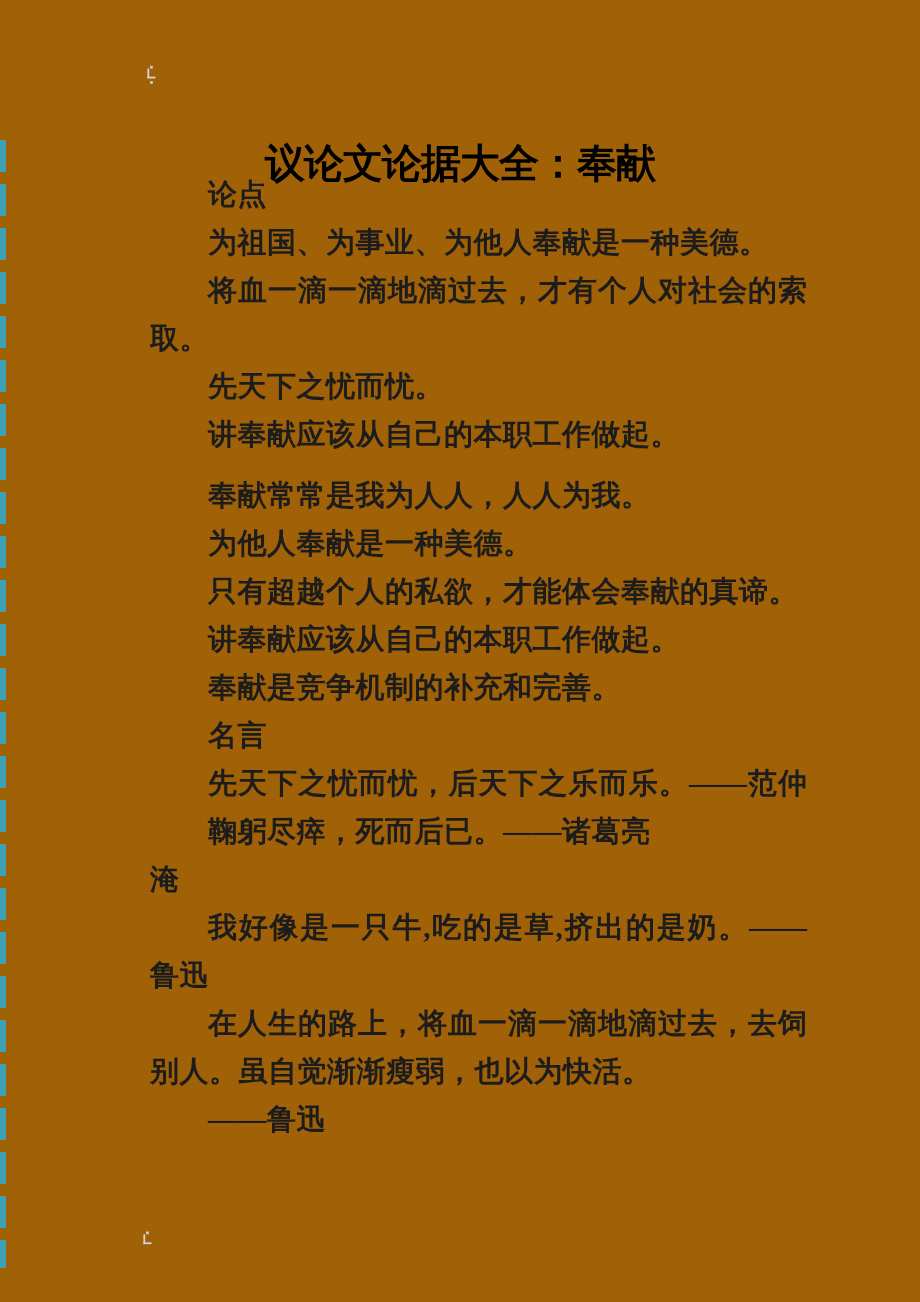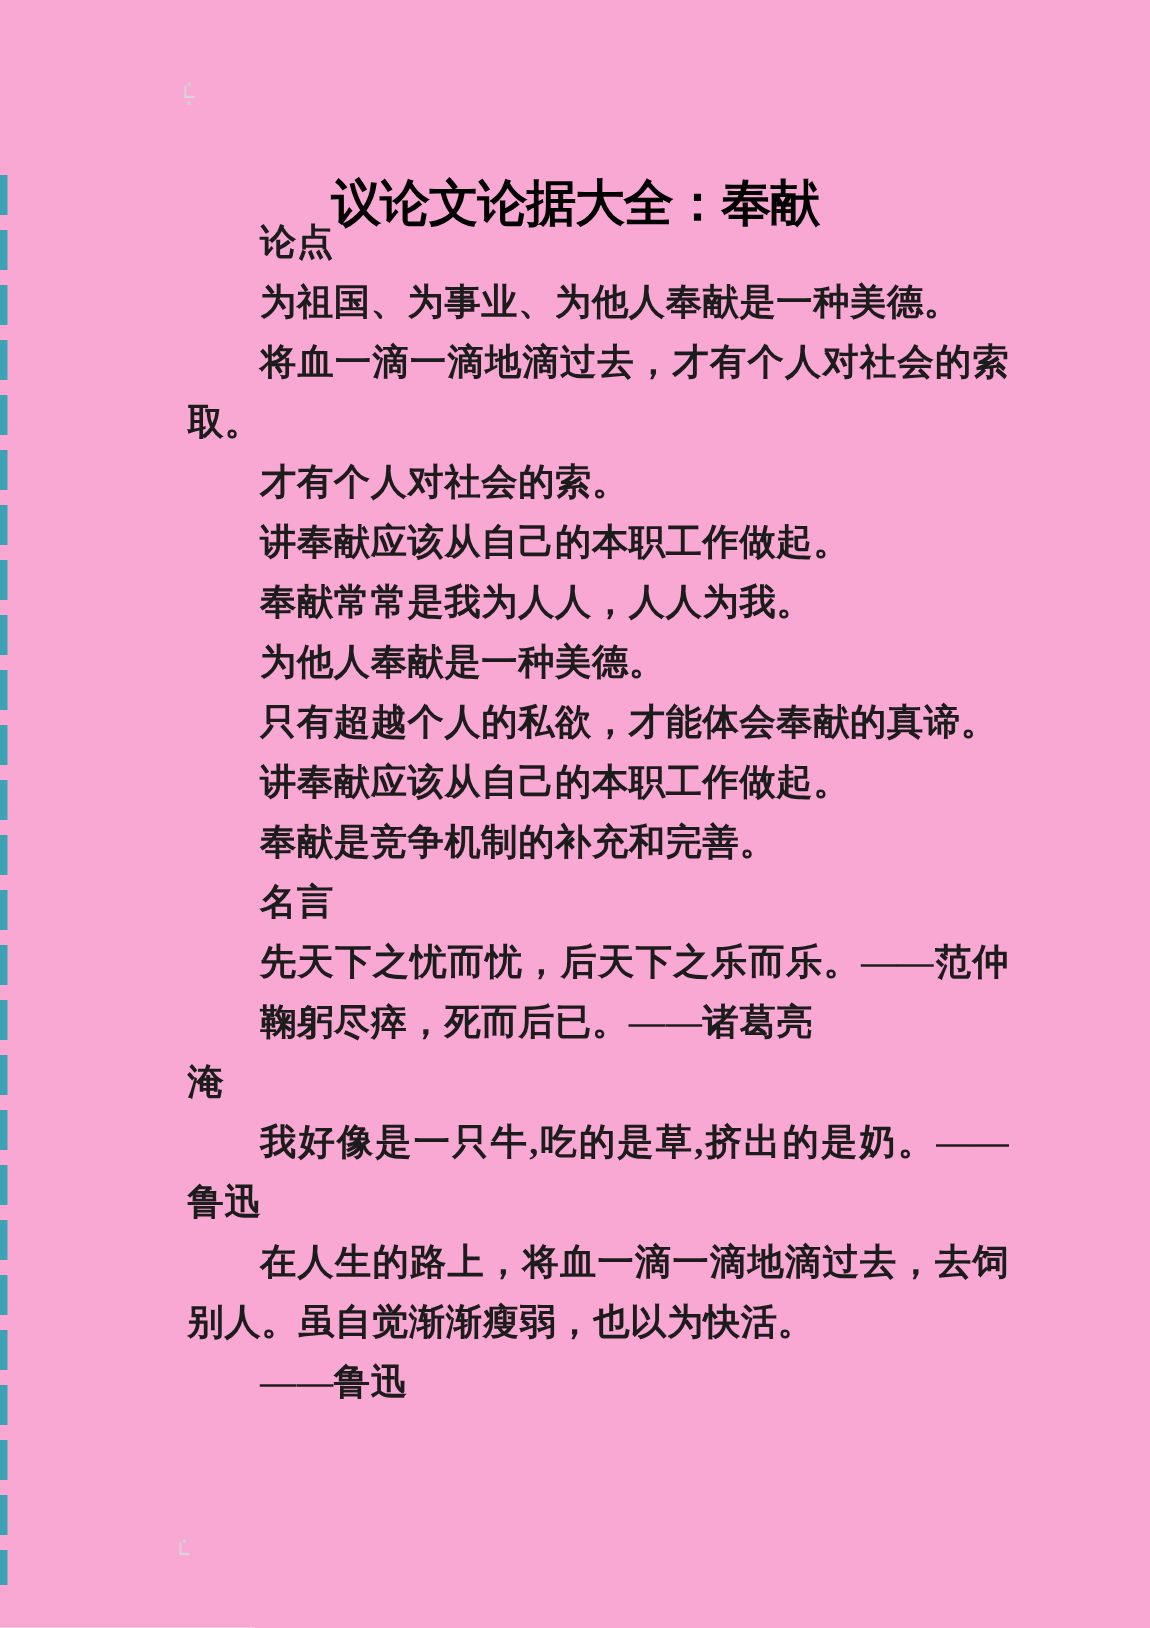--- a/index.html
+++ b/index.html
@@ -7,21 +7,21 @@
     width: 920px; height: 1302px;
     background: #ffffff;
     position: relative;
     overflow: hidden;
     font-family: "Liberation Serif", "DejaVu Serif", serif;
   }
   .page {
     position: absolute;
     left: 0; top: 0;
     width: 920px; height: 1302px;
-    background: #f9a8d4;
+    background: #a16207;
   }
   .edge-dashes {
     position: absolute;
     left: 0; top: 140px;
     width: 6px; height: 1128px;
     
   }
   .doc-title {
     position: absolute;
     left: 0; top: 112px;
@@ -92,23 +92,23 @@
     <span class="speck"></span>
   </div>
 
   <h1 class="doc-title">议论文论据大全：奉献</h1>
 
   <div class="doc-body" id="doc-body">
       <div class="line indent" style="color: rgb(28, 28, 28);">论点</div>
       <div class="line indent" style="color: rgb(28, 28, 28);">为祖国、为事业、为他人奉献是一种美德。</div>
       <div class="line indent justify" style="color: rgb(28, 28, 28);">将血一滴一滴地滴过去，才有个人对社会的索</div>
       <div class="line" style="color: rgb(28, 28, 28);">取。</div>
-      <div class="line indent" style="color: rgb(28, 28, 28);">才有个人对社会的索。</div>
+      <div class="line indent" style="color: rgb(28, 28, 28);">先天下之忧而忧。</div>
       <div class="line indent" style="color: rgb(28, 28, 28);">讲奉献应该从自己的本职工作做起。</div>
-      <div class="line indent" style="color: rgb(28, 28, 28);">奉献常常是我为人人，人人为我。</div>
+      <div class="line indent" style="color: rgb(28, 28, 28); margin-top: 13px;">奉献常常是我为人人，人人为我。</div>
       <div class="line indent" style="color: rgb(28, 28, 28);">为他人奉献是一种美德。</div>
       <div class="line indent" style="color: rgb(28, 28, 28);">只有超越个人的私欲，才能体会奉献的真谛。</div>
       <div class="line indent" style="color: rgb(28, 28, 28);">讲奉献应该从自己的本职工作做起。</div>
       <div class="line indent" style="color: rgb(28, 28, 28);">奉献是竞争机制的补充和完善。</div>
       <div class="line indent" style="color: rgb(28, 28, 28);">名言</div>
       <div class="line indent justify" style="color: rgb(28, 28, 28);">先天下之忧而忧，后天下之乐而乐。——范仲</div>
       <div class="line indent" style="color: rgb(28, 28, 28);">鞠躬尽瘁，死而后已。——诸葛亮</div>
       <div class="line" style="color: rgb(28, 28, 28);">淹</div>
       <div class="line indent justify" style="color: rgb(28, 28, 28);">我好像是一只牛,吃的是草,挤出的是奶。——</div>
       <div class="line" style="color: rgb(28, 28, 28);">鲁迅</div>

